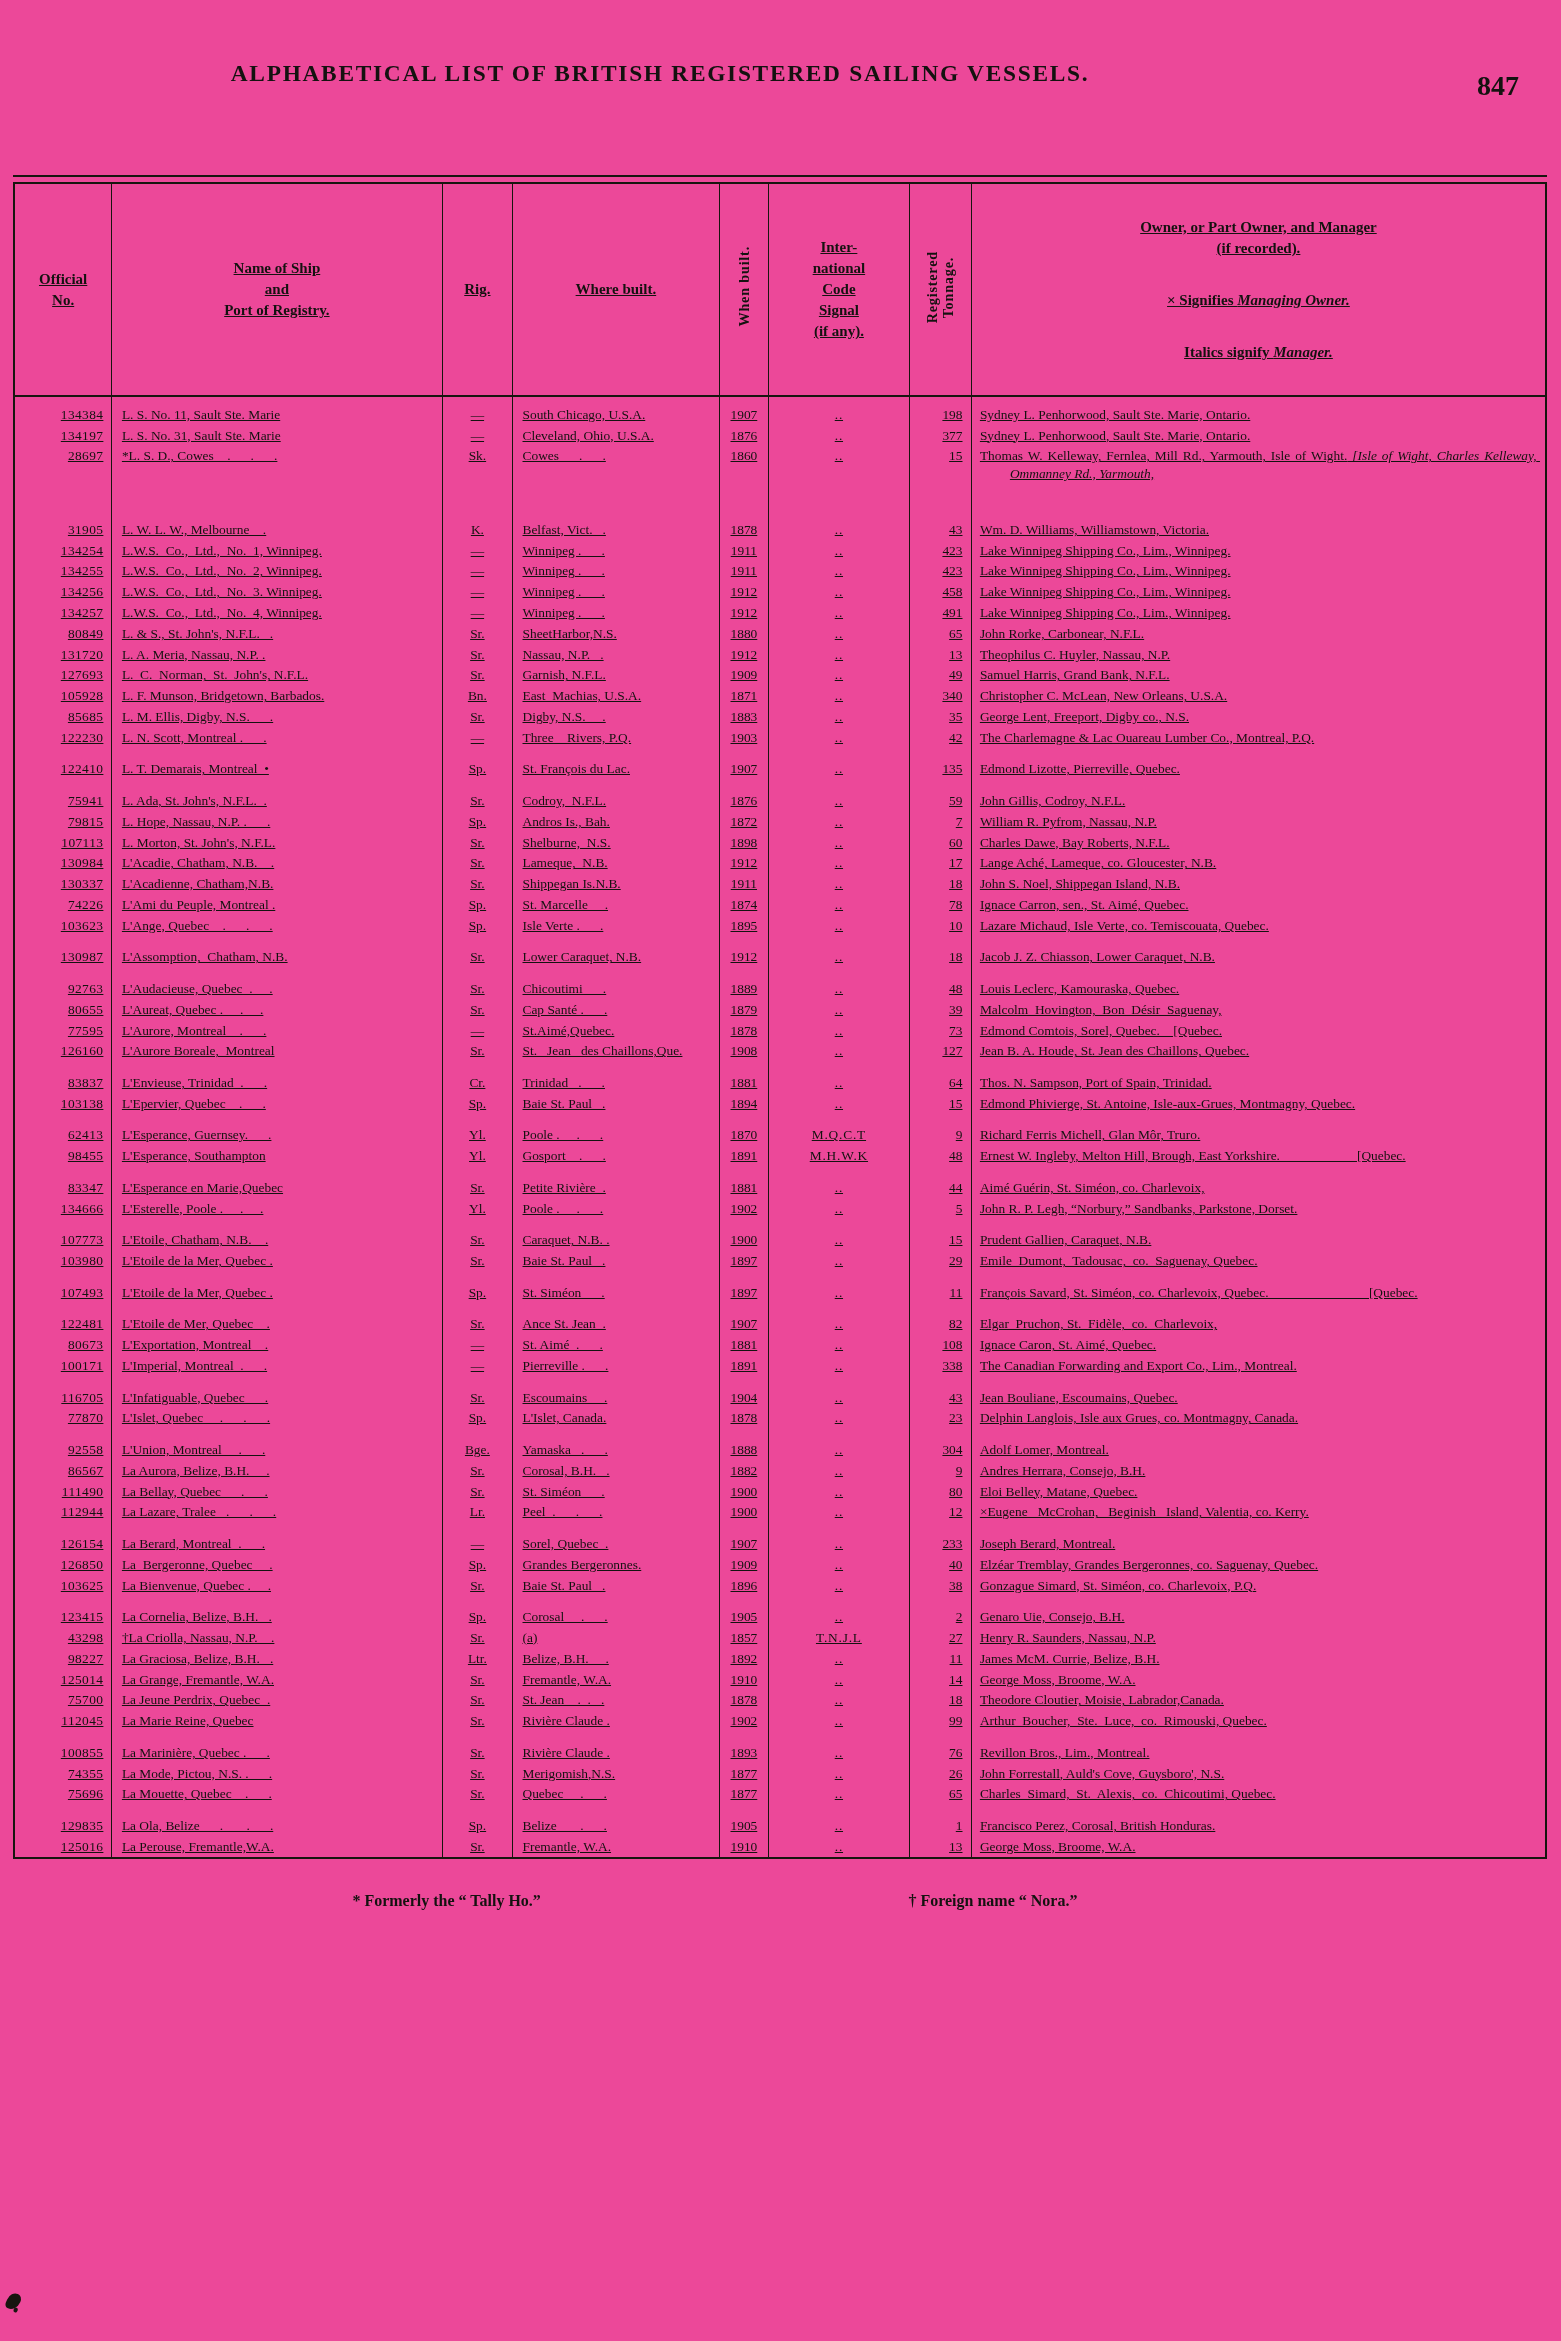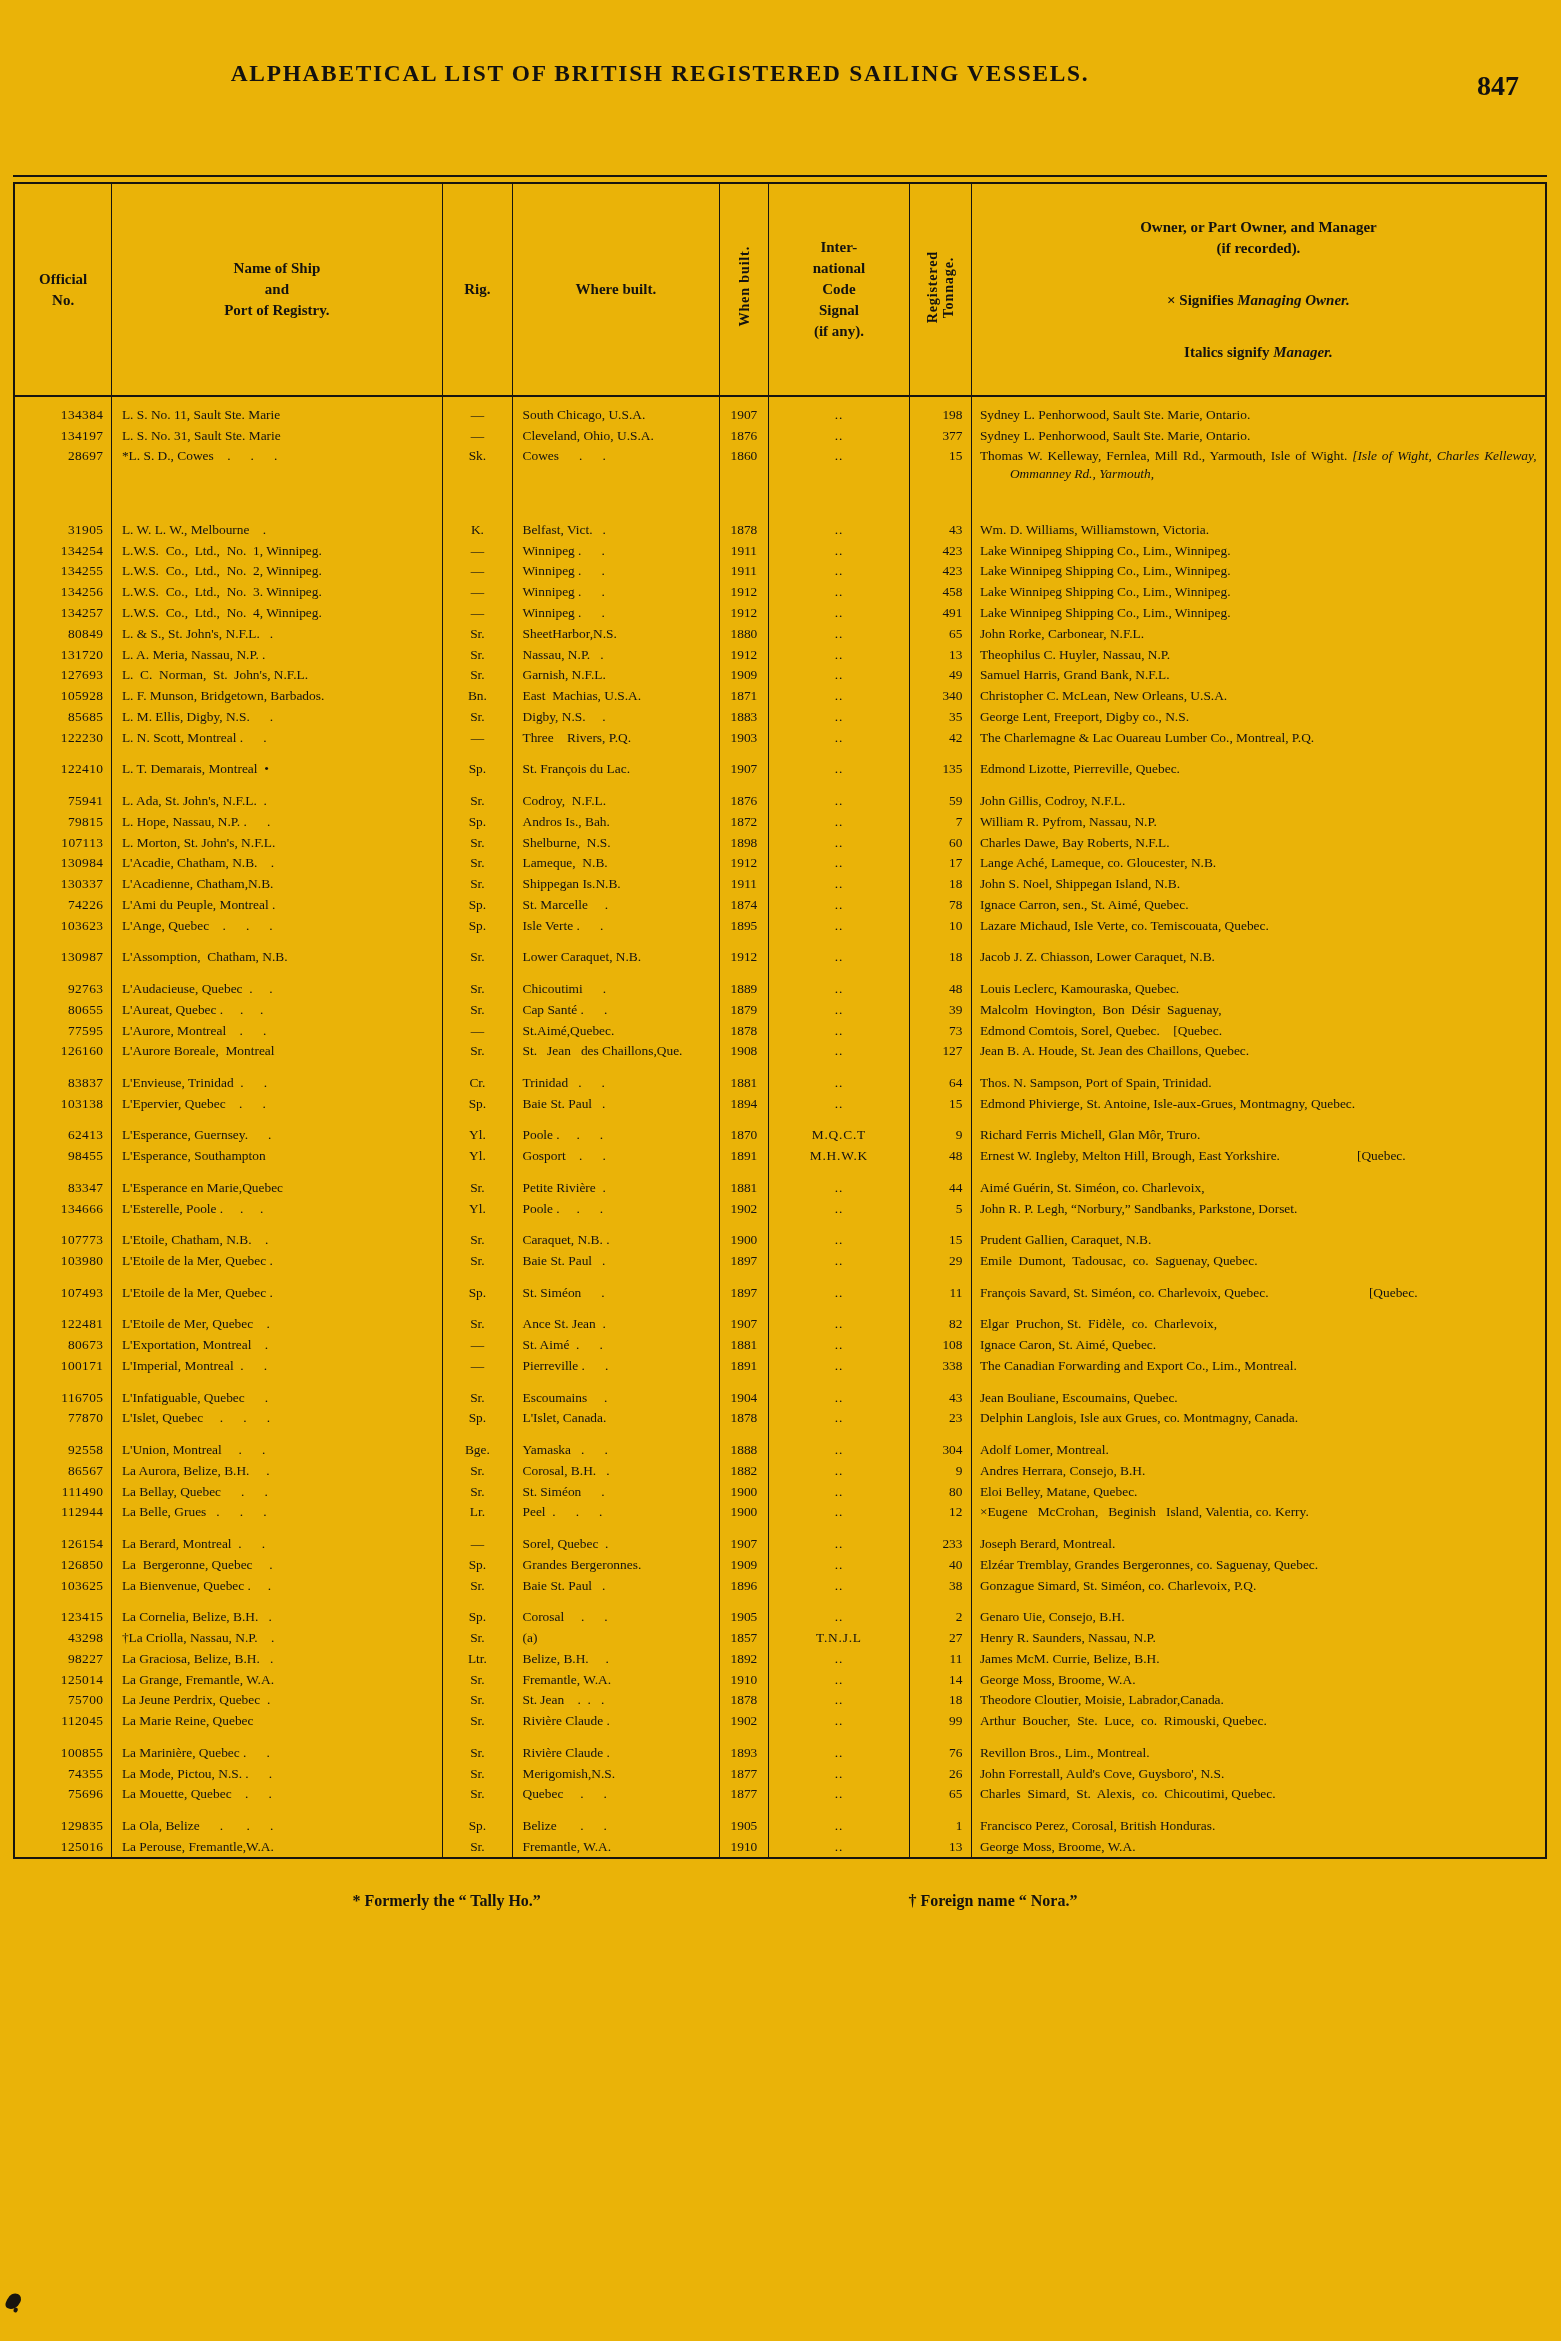--- a/index.html
+++ b/index.html
@@ -6,21 +6,22 @@
     margin: 0; padding: 0;
     width: 1562px; height: 2342px;
     overflow: hidden;
     background: #f7f5f0;
     font-family: "Liberation Serif", "DejaVu Serif", serif;
     color: #141210;
   }
   .sheet {
     position: relative;
     width: 1562px; height: 2342px;
-    background: #eab308;
+    background: #ec4899;
+    text-decoration: underline;
   }
   
   .page-header {
     position: relative;
     padding-top: 60px;
     height: 50px;
   }
   .page-title {
     position: absolute;
     left: 109px; right: 351px;
@@ -615,21 +616,21 @@
     <td class="c-name">La Bellay, Quebec      .      .</td>
     <td class="c-rig">Sr.</td>
     <td class="c-built">St. Siméon      .</td>
     <td class="c-year">1900</td>
     <td class="c-signal">..</td>
     <td class="c-tons">80</td>
     <td class="c-owner"><span>Eloi Belley, Matane, Quebec.</span></td>
   </tr>
           <tr>
     <td class="c-no">112944</td>
-    <td class="c-name">La Belle, Grues   .      .      .</td>
+    <td class="c-name">La Lazare, Tralee   .      .      .</td>
     <td class="c-rig">Lr.</td>
     <td class="c-built">Peel  .      .      .</td>
     <td class="c-year">1900</td>
     <td class="c-signal">..</td>
     <td class="c-tons">12</td>
     <td class="c-owner"><span>×Eugene   McCrohan,   Beginish   Island, Valentia, co. Kerry.</span></td>
   </tr>
           <tr class="group-start">
     <td class="c-no">126154</td>
     <td class="c-name">La Berard, Montreal  .      .</td>

